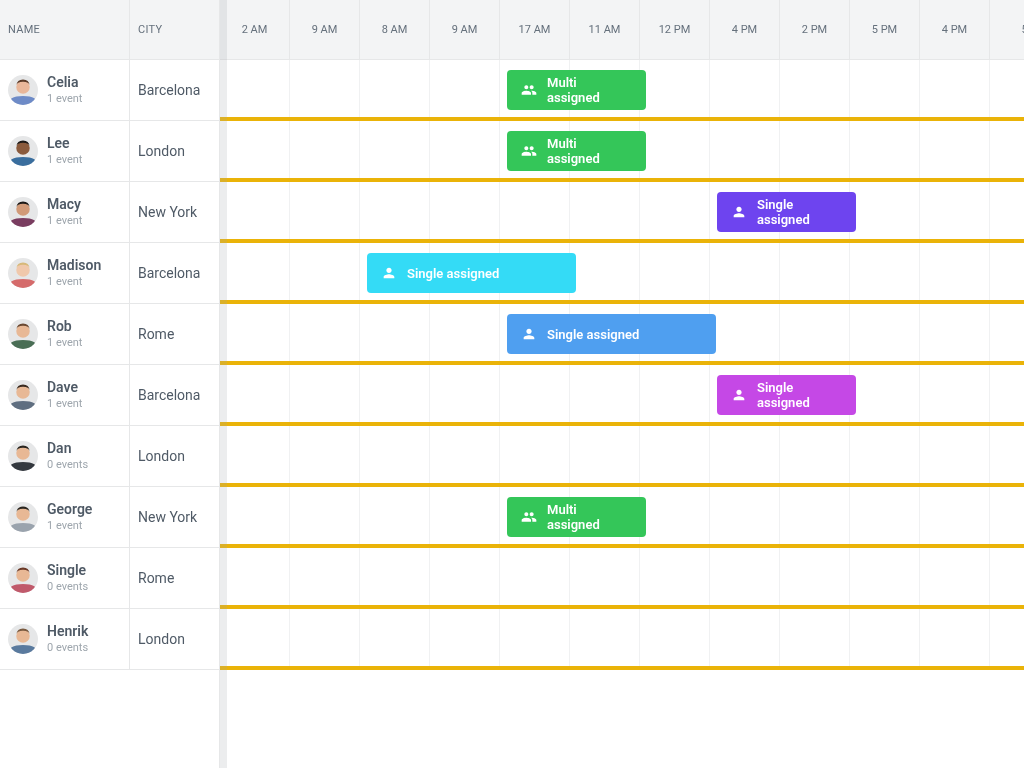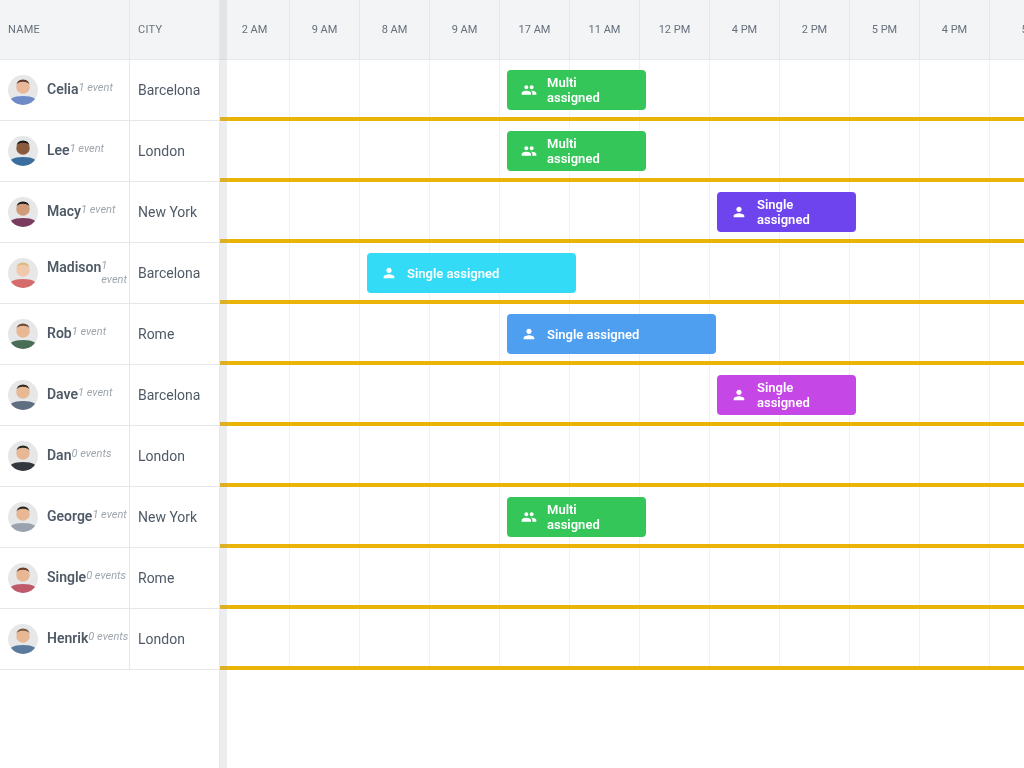--- a/index.html
+++ b/index.html
@@ -67,23 +67,23 @@
     width: 30px;
     height: 30px;
     border-radius: 50%;
     flex-shrink: 0;
     display: flex;
     align-items: center;
     justify-content: center;
     overflow: hidden;
   }
   .avatar svg { width: 100%; height: 100%; }
-  .res-label { display: flex; flex-direction: row; line-height: 1.25; }
+  .res-label { display: flex; flex-direction: column; line-height: 1.25; }
   .res-label .name { font-size: 14px; color: #4f5a66; font-weight: 600; }
-  .res-label .meta { font-size: 11px; color: #9ea6ad; font-weight: 400; font-style: italic; }
+  .res-label .meta { font-size: 11px; color: #9ea6ad; font-weight: 400; }
   .res-city-cell {
     flex: 1;
     padding-left: 8px;
     font-size: 14px;
     color: #4f5a66;
   }
 
   
   .right-header {
     height: 60px;

